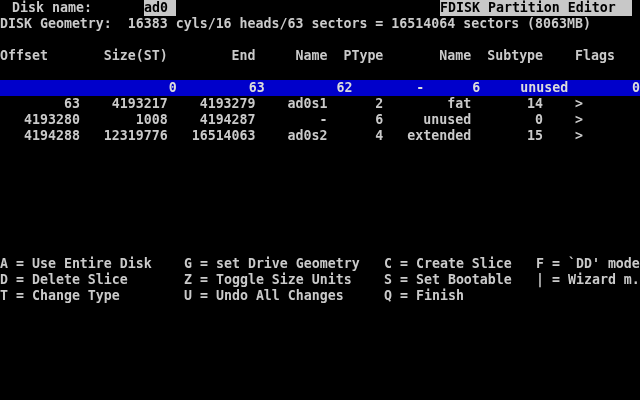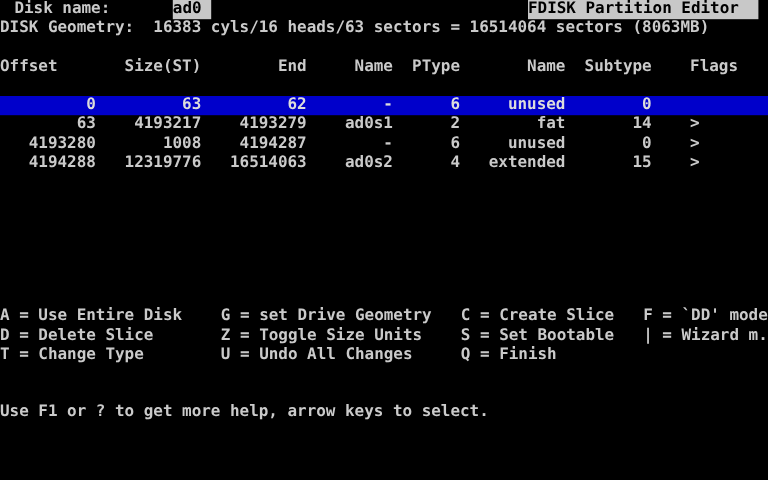--- a/index.html
+++ b/index.html
@@ -9,35 +9,34 @@
     font-family:"DejaVu Sans Mono",monospace;
     font-weight:bold;font-size:13.281px;line-height:16px;
     letter-spacing:0;white-space:pre;
   }
   .line{position:absolute;left:0;height:16px;white-space:pre;}
   .pos{position:absolute;height:16px;white-space:pre;}
   .hl{background:var(--hlbg,#c8c8c8);color:var(--hlfg,#000);}
   .pad1{padding-right:8px;}
   .pad2{padding-right:16px;}
   .row{height:16px;white-space:pre;}
-  .row.sel{background:var(--selbg,#0000cb);color:var(--self,#dcdcdc);}
+  .row.sel{background:var(--selbg,#0000cb);color:var(--self,#dcdcdc);text-align:right;}
   .cmd{position:absolute;height:16px;white-space:pre;text-align:right;}
 </style>
 </head>
 <body>
 
 <div class="screen" style="--bg: #000000; --fg: #cacaca; --hlbg: #c8c8c8; --hlfg: #000000; --selbg: #0000cb; --self: #dcdcdc;">
 
   <span class="pos" style="left:12px;top:0">Disk name:</span>
   <span class="pos hl pad1" style="left:144px;top:0">ad0</span>
   <span class="pos hl pad2" style="left:440px;top:0">FDISK Partition Editor</span>
 
   <div class="line" style="top:16px">DISK Geometry:  16383 cyls/16 heads/63 sectors = 16514064 sectors (8063MB)</div>
 
   <div class="line" style="top:48px">Offset       Size(ST)        End     Name  PType       Name  Subtype    Flags</div>
 
   <div style="position:absolute;left:0;top:80px;width:640px"><div class="row sel">         0         63         62        -      6     unused        0</div><div class="row">        63    4193217    4193279    ad0s1      2        fat       14    &gt;</div><div class="row">   4193280       1008    4194287        -      6     unused        0    &gt;</div><div class="row">   4194288   12319776   16514063    ad0s2      4   extended       15    &gt;</div></div>
 
 
   <div style="position:absolute;left:0;top:256px;width:640px;height:48px"><span class="cmd" style="left: 0px; top: 0px;">A = Use Entire Disk</span><span class="cmd" style="left: 184px; top: 0px;">G = set Drive Geometry</span><span class="cmd" style="left: 384px; top: 0px;">C = Create Slice</span><span class="cmd" style="left: 536px; top: 0px;">F = `DD' mode</span><span class="cmd" style="left: 0px; top: 16px;">D = Delete Slice</span><span class="cmd" style="left: 184px; top: 16px;">Z = Toggle Size Units</span><span class="cmd" style="left: 384px; top: 16px;">S = Set Bootable</span><span class="cmd" style="left: 536px; top: 16px;">| = Wizard m.</span><span class="cmd" style="left: 0px; top: 32px;">T = Change Type</span><span class="cmd" style="left: 184px; top: 32px;">U = Undo All Changes</span><span class="cmd" style="left: 384px; top: 32px;">Q = Finish</span></div>
 
-  <div class="line" style="top:336px">Use F1 or ? to get more help, arrow keys to select.</div>
 </div>
 
 </body></html>

